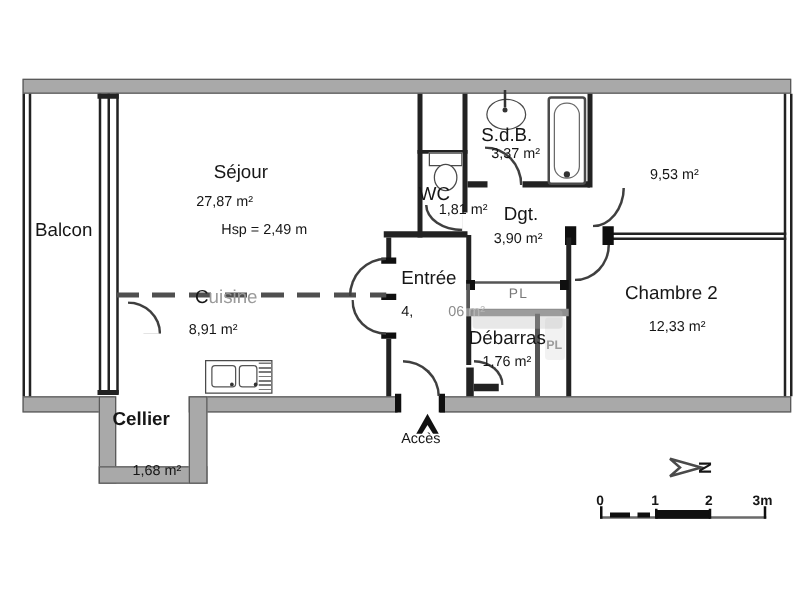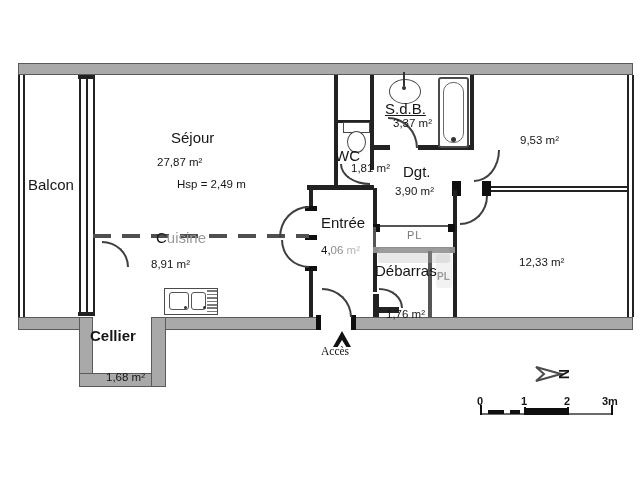--- a/index.html
+++ b/index.html
@@ -15,21 +15,21 @@
   .arc{border:0 solid #3f3f3f;background:transparent;}
   .arc-tl{border-top:2px solid #3f3f3f;border-left:2px solid #3f3f3f;border-top-left-radius:100% 100%;}
   .arc-tr{border-top:2px solid #3f3f3f;border-right:2px solid #3f3f3f;border-top-right-radius:100% 100%;}
   .arc-bl{border-bottom:2px solid #3f3f3f;border-left:2px solid #3f3f3f;border-bottom-left-radius:100% 100%;}
   .arc-br{border-bottom:2px solid #3f3f3f;border-right:2px solid #3f3f3f;border-bottom-right-radius:100% 100%;}
   .fixture{border:2px solid #4a4a4a;background:#ffffff;}
   .room{font-size:15px;white-space:nowrap;color:#161616;}
   .area{font-size:11.5px;font-weight:500;white-space:nowrap;color:#161616;}
   .muted{color:#9a9a9a;}
   .soft{color:#b5b5b5;}
-  .mid{color:#8c8c8c;}
+  .mid{color:#8c8c8c;margin-left:28px;}
   .pl-label{font-size:11px;color:#787878;letter-spacing:1px;}
   .pl-label2{font-size:10px;color:#9c9c9c;font-weight:bold;}
   .scale-num{font-size:11px;font-weight:bold;white-space:nowrap;}
   .wm{background:rgba(185,185,185,0.32);border-radius:3px;}
   .tri-up{width:0;height:0;border-left:9px solid transparent;border-right:9px solid transparent;border-bottom:16px solid #111;}
   .tri-notch{width:0;height:0;border-left:5px solid transparent;border-right:5px solid transparent;border-bottom:8px solid #ffffff;}
 </style>
 </head>
 <body>
 
@@ -132,39 +132,40 @@
 
   <div class="abs room" style="left:90px;top:327px;font-weight:bold;">Cellier</div>
   <div class="abs area" style="left:106px;top:348px;margin-top:23px;">1,68 m²</div>
 
   <div class="abs room" style="left:321px;top:214px;">Entrée</div>
   <div class="abs area" style="left:321px;top:244px;"><span>4,</span><span class="mid">06</span><span class="soft"> m²</span></div>
 
   <div class="abs room" style="left:335px;top:147px;">WC</div>
   <div class="abs area" style="left:351px;top:162px;">1,81 m²</div>
 
-  <div class="abs room" style="left:385px;top:100px;text-decoration:underline;">S.d.B.</div>
+  <div class="abs room" style="left:385px;top:100px;">S.d.B.</div>
   <div class="abs area" style="left:393px;top:117px;">3,37 m²</div>
 
   <div class="abs room" style="left:403px;top:163px;">Dgt.</div>
   <div class="abs area" style="left:395px;top:185px;">3,90 m²</div>
 
   <div class="abs room" style="left:375px;top:262px;">Débarras</div>
-  <div class="abs area" style="left:386px;top:284px;margin-top:24px;">1,76 m²</div>
+  <div class="abs area" style="left:386px;top:284px;">1,76 m²</div>
 
   <div class="abs pl-label" style="left:407px;top:229px;">PL</div>
   <div class="abs pl-label2" style="left:437px;top:271px;">PL</div>
 
   <div class="abs area" style="left:520px;top:134px;">9,53 m²</div>
 
+  <div class="abs room" style="left:500px;top:226px;">Chambre 2</div>
   <div class="abs area" style="left:519px;top:256px;">12,33 m²</div>
 
   <div class="abs tri-up" style="left:333px;top:331px;"></div>
   <div class="abs tri-notch" style="left:337px;top:340px;"></div>
-  <div class="abs area" style="left:321px;top:345px;font-weight:400;font-family:Liberation Serif, serif;">Accès</div>
+  <div class="abs area" style="left:321px;top:345px;font-weight:400;">Accès</div>
 
   <svg class="abs" style="left:534px;top:365px;" width="30" height="18" viewBox="0 0 30 18">
     <path d="M2 2 L27 9 L2 16 L10 9 Z" fill="#ffffff" stroke="#4a4a4a" stroke-width="2" stroke-linejoin="miter"></path>
   </svg>
   <div class="abs" style="left:559px;top:366px;font-size:14px;font-weight:bold;transform:rotate(90deg);">N</div>
 
   <div class="abs scale-num" style="left:477px;top:395px;">0</div>
   <div class="abs scale-num" style="left:521px;top:395px;">1</div>
   <div class="abs scale-num" style="left:564px;top:395px;">2</div>
   <div class="abs scale-num" style="left:602px;top:395px;">3m</div>

